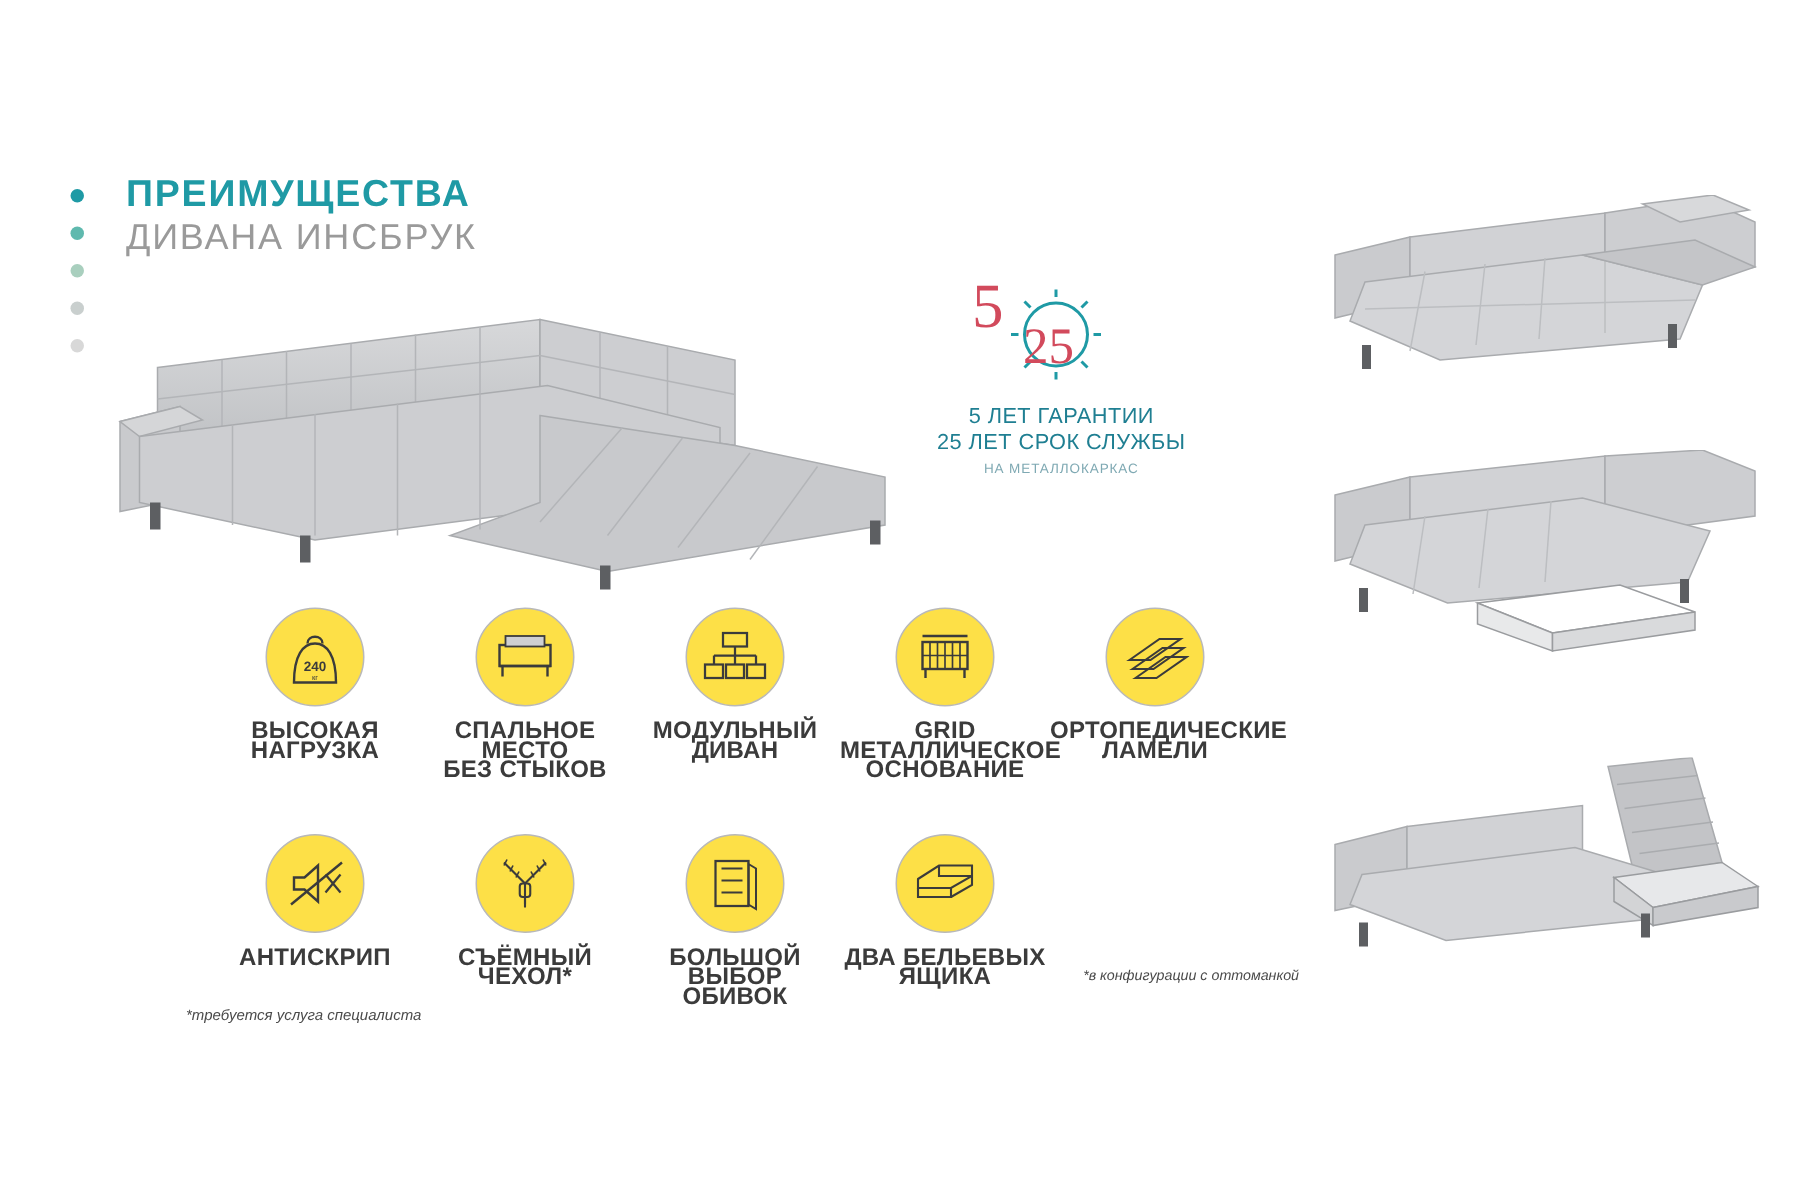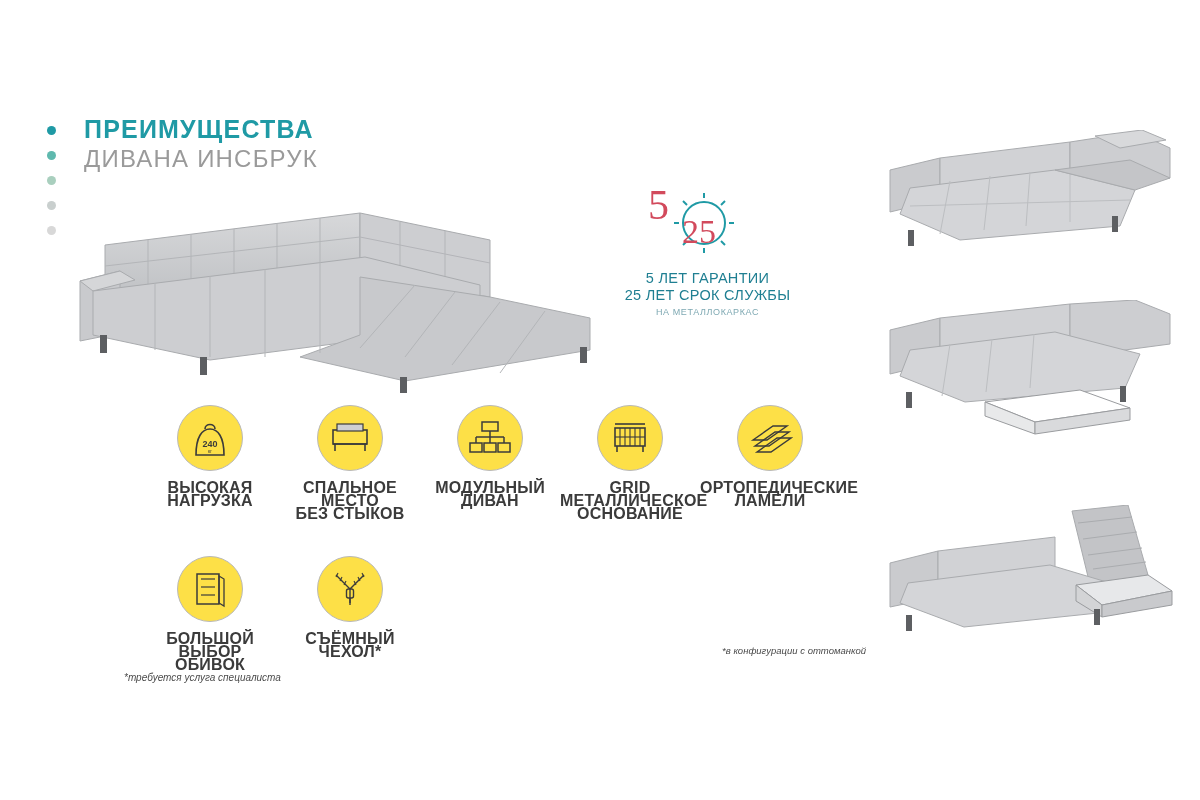--- a/index.html
+++ b/index.html
@@ -250,37 +250,34 @@
             </g>
           </svg>
         </div>
         <div class="flabel">ОРТОПЕДИЧЕСКИЕ
 ЛАМЕЛИ</div>
       </div>
     </div>
 
     <div class="frow" style="margin-top:36px;">
 
-
-
-      <div class="fitem">
-        <div class="circle">
-          <svg width="42" height="38" viewBox="0 0 42 38">
-            <rect x="8" y="4" width="22" height="30" fill="none" stroke="#3b3b3b" stroke-width="1.5"></rect>
-            <g stroke="#3b3b3b" stroke-width="1.2" fill="none">
-              <path d="M12,9 L26,9"></path>
-              <path d="M12,17 L26,17"></path>
-              <path d="M12,25 L26,25"></path>
-            </g>
-            <path d="M30,6 L35,9 L35,36 L30,33 Z" fill="none" stroke="#3b3b3b" stroke-width="1.3"></path>
-          </svg>
-        </div>
-        <div class="flabel">БОЛЬШОЙ ВЫБОР
-ОБИВОК</div>
-      </div>
+      <div class="fitem">
+        <div class="circle">
+          <svg width="44" height="36" viewBox="0 0 44 36">
+            <path d="M8,14 L15,14 L24,6 L24,30 L15,22 L8,22 Z" fill="none" stroke="#3b3b3b" stroke-width="1.6"></path>
+            <g stroke="#3b3b3b" stroke-width="1.5">
+              <line x1="29" y1="12" x2="39" y2="24"></line>
+              <line x1="39" y1="12" x2="29" y2="24"></line>
+            </g>
+            <line x1="6" y1="32" x2="40" y2="4" stroke="#3b3b3b" stroke-width="1.6"></line>
+          </svg>
+        </div>
+        <div class="flabel">АНТИСКРИП</div>
+      </div>
+
 
       <div class="fitem">
         <div class="circle">
           <svg width="44" height="40" viewBox="0 0 44 40">
             <g stroke="#3b3b3b" stroke-width="1.4" fill="none">
               <path d="M8,6 L22,20 L22,34"></path>
               <path d="M36,6 L22,20"></path>
               <g stroke-width="1.1">
                 <line x1="10" y1="4" x2="8" y2="8"></line>
                 <line x1="14" y1="8" x2="12" y2="12"></line>
@@ -291,20 +288,50 @@
               </g>
               <rect x="18.5" y="20" width="7" height="9" rx="2"></rect>
               <line x1="22" y1="29" x2="22" y2="36"></line>
             </g>
           </svg>
         </div>
         <div class="flabel">СЪЁМНЫЙ
 ЧЕХОЛ*</div>
       </div>
 
+      <div class="fitem">
+        <div class="circle">
+          <svg width="42" height="38" viewBox="0 0 42 38">
+            <rect x="8" y="4" width="22" height="30" fill="none" stroke="#3b3b3b" stroke-width="1.5"></rect>
+            <g stroke="#3b3b3b" stroke-width="1.2" fill="none">
+              <path d="M12,9 L26,9"></path>
+              <path d="M12,17 L26,17"></path>
+              <path d="M12,25 L26,25"></path>
+            </g>
+            <path d="M30,6 L35,9 L35,36 L30,33 Z" fill="none" stroke="#3b3b3b" stroke-width="1.3"></path>
+          </svg>
+        </div>
+        <div class="flabel">БОЛЬШОЙ ВЫБОР
+ОБИВОК</div>
+      </div>
+
+      <div class="fitem">
+        <div class="circle">
+          <svg width="48" height="34" viewBox="0 0 48 34">
+            <g fill="none" stroke="#3b3b3b" stroke-width="1.4">
+              <path d="M6,14 L20,5 L42,5 L42,12 L28,20 L6,20 Z"></path>
+              <path d="M20,5 L20,12 L42,12"></path>
+              <path d="M6,20 L6,26 L28,26 L28,20"></path>
+              <path d="M28,26 L42,18 L42,12"></path>
+            </g>
+          </svg>
+        </div>
+        <div class="flabel">ДВА БЕЛЬЕВЫХ
+ЯЩИКА</div>
+      </div>
     </div>
   </div>
 
   <div class="footnote-right">*в конфигурации с оттоманкой</div>
   <div class="footnote-left">*требуется услуга специалиста</div>
 
   <div class="rimg r1">
     <svg width="300" height="130" viewBox="0 0 300 130">
       <path d="M10,40 L60,28 L60,70 L10,82 Z" fill="#cacbce" stroke="#a9abae"></path>
       <path d="M60,28 L190,12 L190,48 L60,62 Z" fill="#d1d2d5" stroke="#a9abae"></path>

